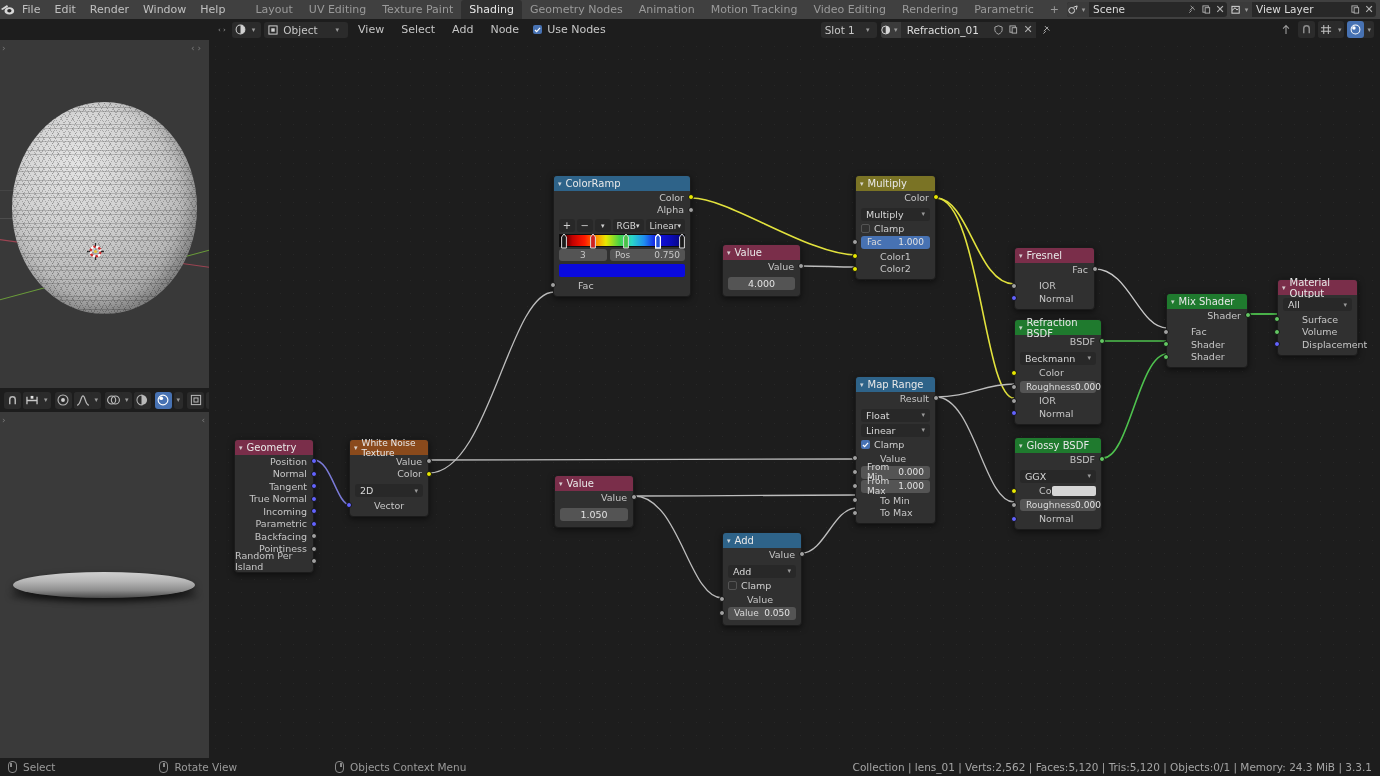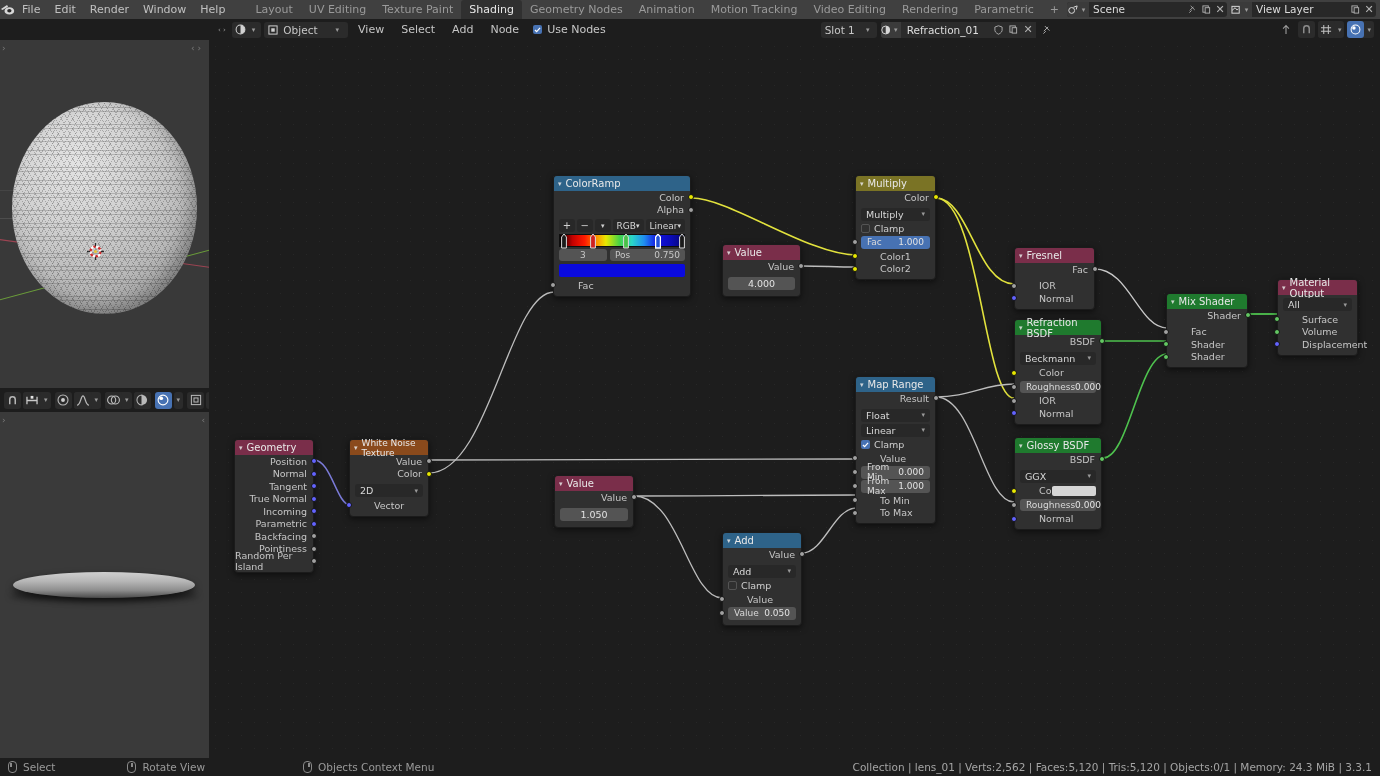--- a/index.html
+++ b/index.html
@@ -931,21 +931,21 @@
 
 </div>
 
 <div class="statusbar">
   <div class="sb-item">
     <span class="mouse-ico mouse-l">
         <i></i>
       </span>
     <span>Select</span>
   </div>
-  <div class="sb-item" style="margin-left:72px;">
+  <div class="sb-item" style="margin-left:104px;">
     <span class="mouse-ico mouse-m">
         <i></i>
       </span>
     <span>Rotate View</span>
   </div>
   <div class="sb-item" style="margin-left:98px;">
     <span class="mouse-ico mouse-r">
         <i></i>
       </span>
     <span>Objects Context Menu</span>

